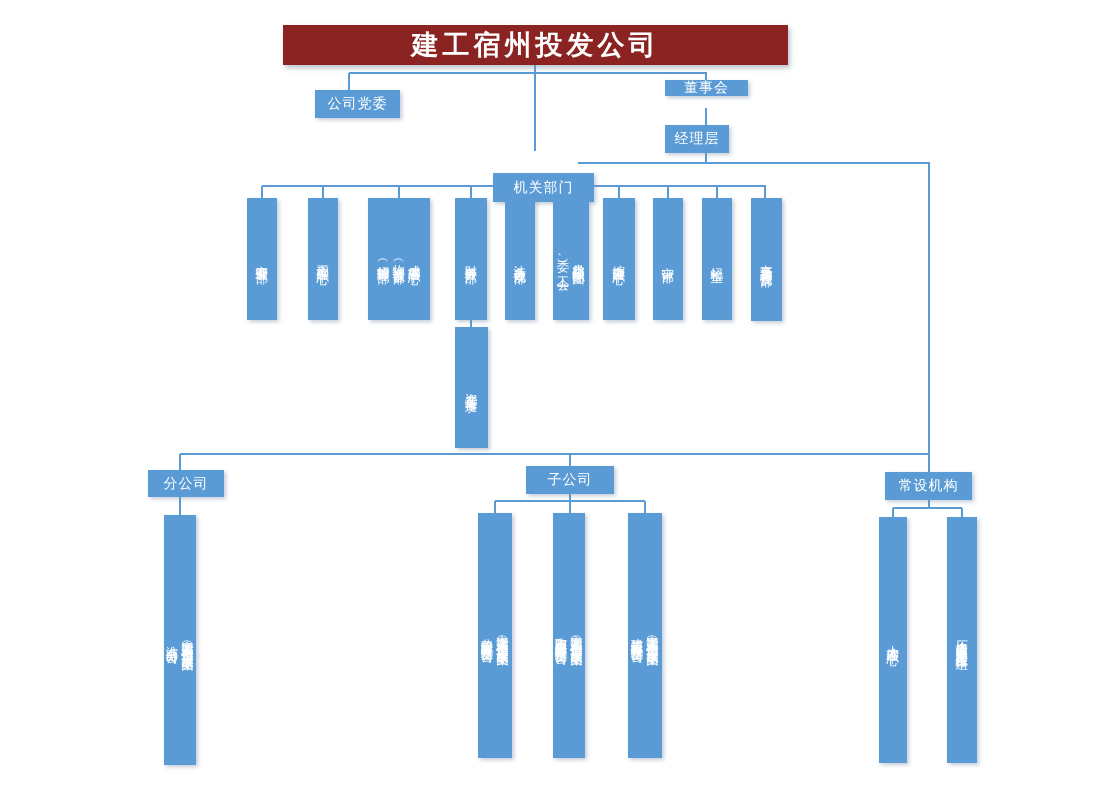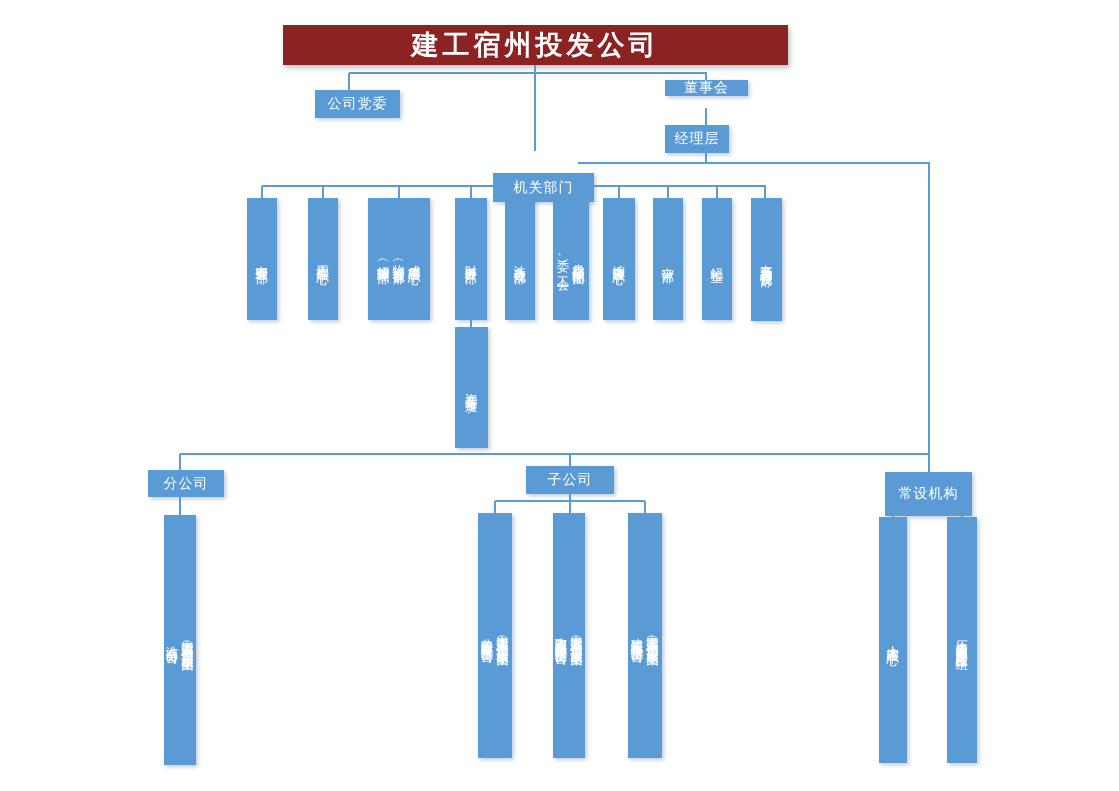--- a/index.html
+++ b/index.html
@@ -144,21 +144,21 @@
     </div>
     <div class="node vbox" style="left: 455px; top: 327px; width: 33px; height: 121px;">
       <span class="txt">资产运营专班</span>
     </div>
     <div class="node header" style="left: 148px; top: 470px; width: 76px; height: 27px;">
       <span class="txt">分公司</span>
     </div>
     <div class="node header" style="left: 526px; top: 466px; width: 88px; height: 28px;">
       <span class="txt">子公司</span>
     </div>
-    <div class="node header" style="left: 885px; top: 472px; width: 87px; height: 44px;">
+    <div class="node header" style="left: 885px; top: 472px; width: 87px; height: 28px;">
       <span class="txt">常设机构</span>
     </div>
     <div class="node vbox" style="left: 164px; top: 515px; width: 32px; height: 250px;">
       <span class="txt">安徽建工（宿州）投资发展集团
 淮南分公司</span>
     </div>
     <div class="node vbox" style="left: 478px; top: 513px; width: 34px; height: 245px;">
       <span class="txt">安徽建工（宿州）投资发展集团
 公路工程有限责任公司</span>
     </div>

